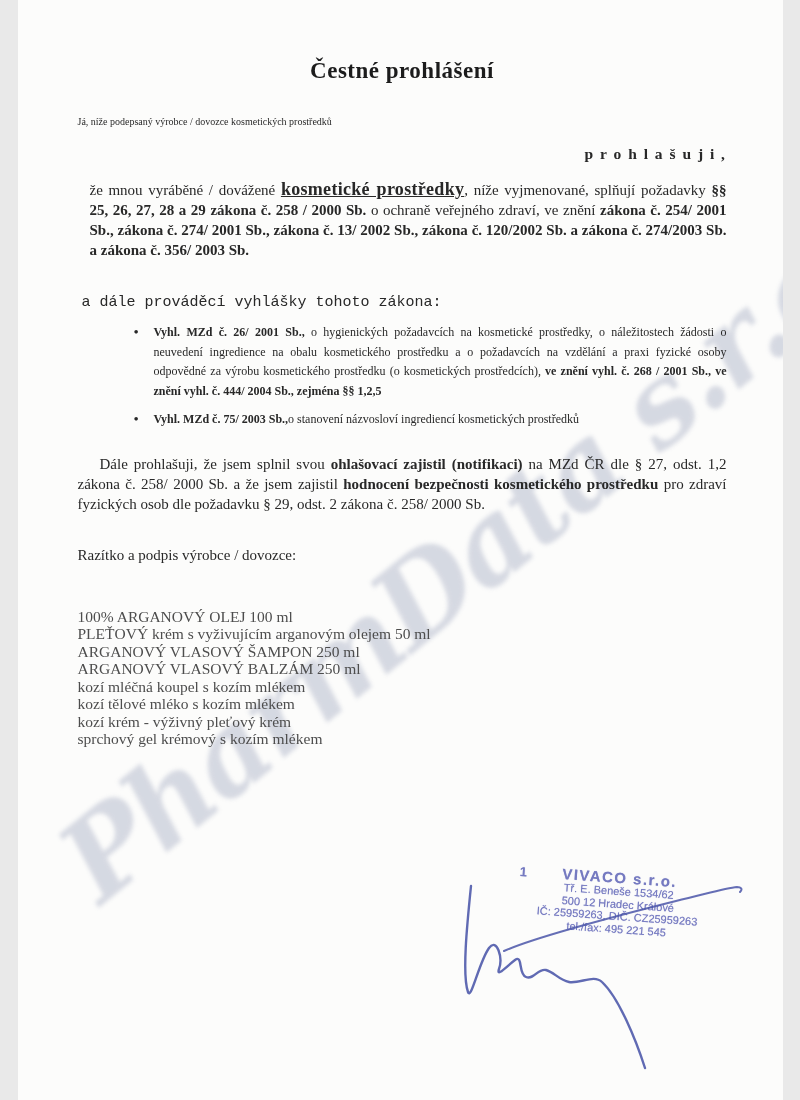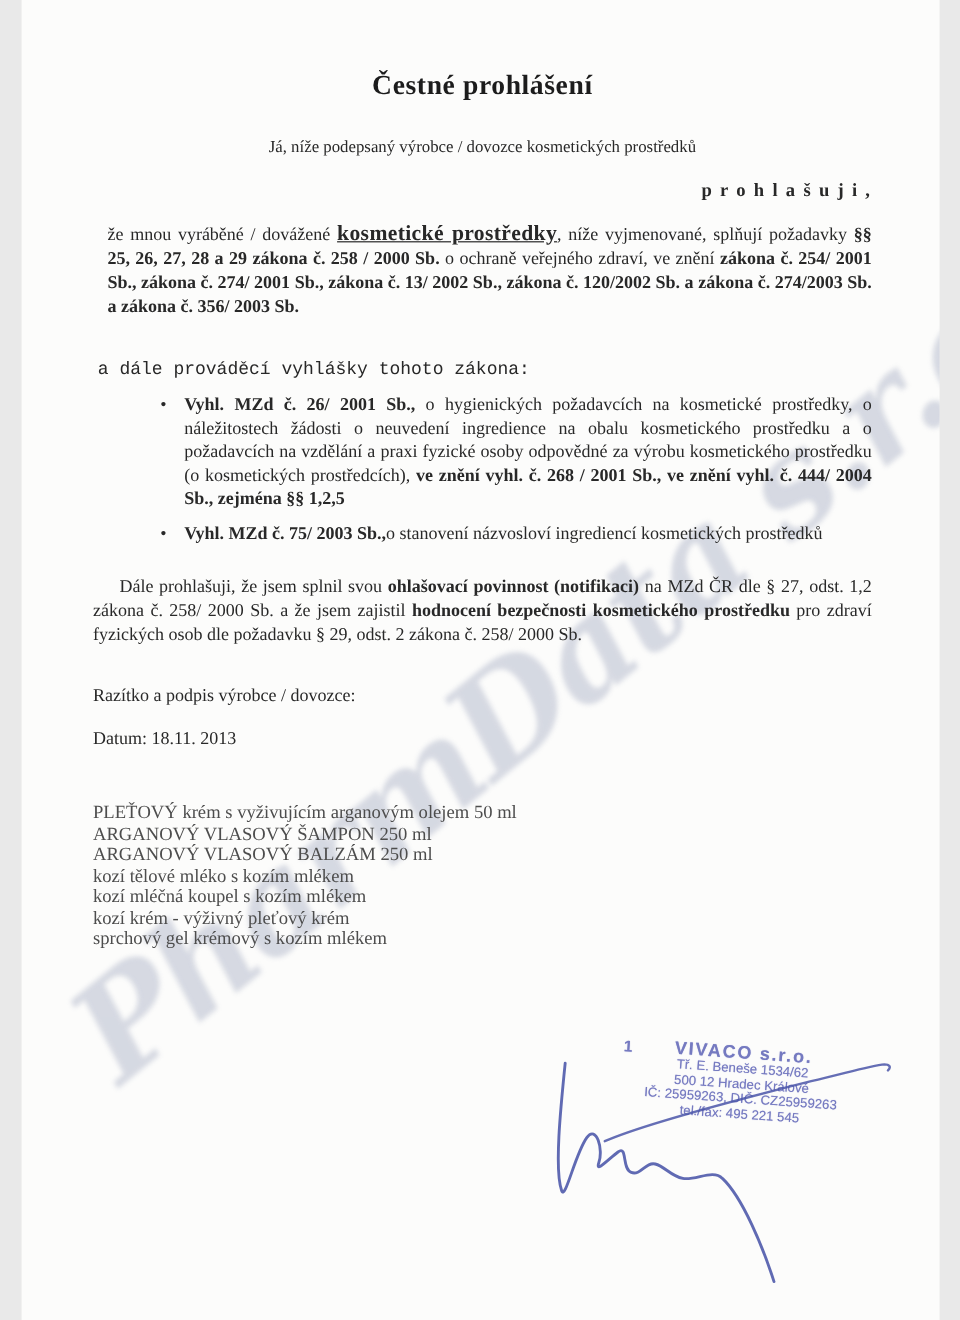--- a/index.html
+++ b/index.html
@@ -14,31 +14,31 @@
   }
   .content{position:relative;z-index:1;padding:0 56px 0 60px;}
   .title{
     margin:58px 0 0 0;
     text-align:center;
     font-size:23px;
     font-weight:bold;
     color:#1c1c1c;
     letter-spacing:.5px;
   }
-  .intro{margin:32px 0 0 0;text-align:center;font-size:14px;}
+  .intro{margin:32px 0 0 0;font-size:10px;}
   .declare{
     margin:18px 0 0 0;text-align:right;
     font-size:15.5px;font-weight:bold;letter-spacing:1.5px;
   }
   .p1{margin:16px 0 0 12px;font-size:15px;line-height:20px;text-align:justify;}
   .decrees-intro{margin:34px 0 0 4px;font-size:15px;font-family:Liberation Mono, monospace;}
   .decree-list{margin:12px 0 0 0;padding:0;}
   .decree-item{display:flex;margin:0 0 9px 0;}
   .bullet{width:20px;flex:0 0 20px;margin-left:56px;font-size:15px;line-height:19.5px;}
-  .decree-text{flex:1;font-size:15px;line-height:19.5px;text-align:justify;}
+  .decree-text{flex:1;font-size:12px;line-height:19.5px;text-align:justify;}
   .p2{margin:13px 0 0 0;font-size:15px;line-height:20px;text-align:justify;}
   .p3{margin:24px 0 0 0;font-size:15px;line-height:20px;text-align:justify;text-indent:22px;}
   .stamp-caption{margin:33px 0 0 0;font-size:15px;}
   .date-line{margin:19px 0 0 0;font-size:15px;}
   .product-list{margin:44px 0 0 0;color:#4d4d4d;}
   .product-line{font-size:15.5px;line-height:17.5px;}
   .sb{font-weight:bold;}
   .su{text-decoration:underline;}
   .sbig{font-size:18px;letter-spacing:.3px;}
   
@@ -91,32 +91,32 @@
         <span class="bullet">•</span>
         <div class="decree-text"><span class="sb">Vyhl. MZd č. 26/ 2001 Sb.,</span><span>  o hygienických požadavcích na kosmetické prostředky, o náležitostech žádosti o neuvedení ingredience na obalu kosmetického prostředku a o požadavcích na vzdělání a praxi fyzické osoby odpovědné za výrobu kosmetického prostředku (o kosmetických prostředcích),  </span><span class="sb">ve znění vyhl. č. 268 / 2001 Sb., ve znění  vyhl. č. 444/ 2004 Sb., zejména §§ 1,2,5</span></div>
       </div>
       <div class="decree-item">
         <span class="bullet">•</span>
         <div class="decree-text"><span class="sb">Vyhl. MZd č. 75/ 2003 Sb.,</span><span>o stanovení názvosloví ingrediencí kosmetických prostředků</span></div>
       </div>
     </div>
 
 
-    <p class="p3"><span>Dále prohlašuji, že jsem splnil svou </span><span class="sb">ohlašovací povinnost  (notifikaci)</span><span> na MZd ČR dle § 27, odst. 1,2 zákona č. 258/ 2000 Sb. a že jsem zajistil </span><span class="sb">hodnocení bezpečnosti kosmetického prostředku</span><span> pro zdraví fyzických osob dle požadavku § 29, odst. 2 zákona č. 258/ 2000 Sb.</span></p>
+    <p class="p3"><span>Dále prohlašuji, že jsem splnil svou </span><span class="sb">ohlašovací zajistil  (notifikaci)</span><span> na MZd ČR dle § 27, odst. 1,2 zákona č. 258/ 2000 Sb. a že jsem zajistil </span><span class="sb">hodnocení bezpečnosti kosmetického prostředku</span><span> pro zdraví fyzických osob dle požadavku § 29, odst. 2 zákona č. 258/ 2000 Sb.</span></p>
 
     <p class="stamp-caption">Razítko a podpis výrobce / dovozce:</p>
 
-    <p class="date-line">Datum: 18.11. 2013</p>
 
     <div class="product-list">
+      <div class="product-line">100% ARGANOVÝ OLEJ 100 ml</div>
       <div class="product-line">PLEŤOVÝ krém s vyživujícím arganovým olejem 50 ml</div>
       <div class="product-line">ARGANOVÝ VLASOVÝ ŠAMPON 250 ml</div>
       <div class="product-line">ARGANOVÝ VLASOVÝ BALZÁM 250 ml</div>
+      <div class="product-line">kozí mléčná koupel s kozím mlékem</div>
       <div class="product-line">kozí tělové mléko s kozím mlékem</div>
-      <div class="product-line">kozí mléčná koupel s kozím mlékem</div>
       <div class="product-line">kozí krém - výživný pleťový krém</div>
       <div class="product-line">sprchový gel krémový s kozím mlékem</div>
     </div>
   </div>
 
   <div class="stamp" style="color: rgb(106, 111, 188);">
     <span class="stamp-number">1</span>
     <div class="stamp-company">VIVACO s.r.o.</div>
     <div class="stamp-line">Tř. E. Beneše 1534/62</div>
     <div class="stamp-line">500 12 Hradec Králové</div>

